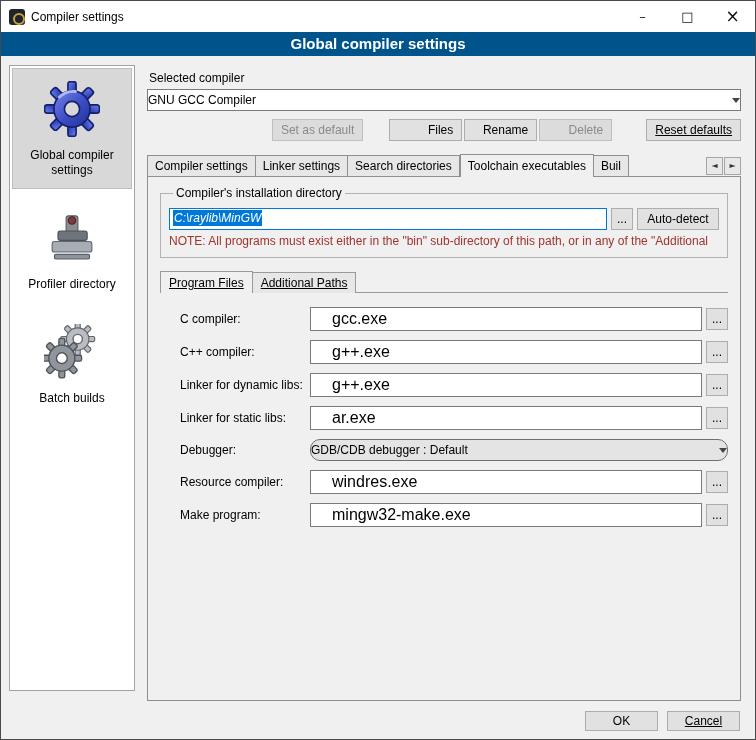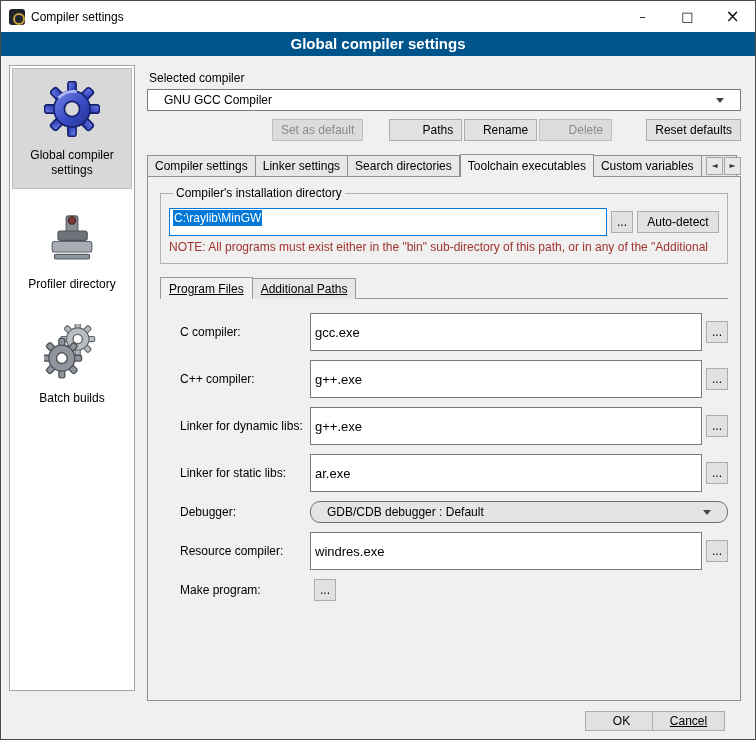--- a/index.html
+++ b/index.html
@@ -29,74 +29,74 @@
   .sidebar{width:126px;background:#fff;border:1px solid #a3a3a3;margin-right:12px;margin-bottom:10px;padding:2px;display:flex;flex-direction:column;align-items:stretch;overflow:hidden;}
   .side-item{display:flex;flex-direction:column;align-items:center;text-align:center;padding:12px 4px 10px;margin-bottom:8px;border:1px solid transparent;}
   .side-item.selected{background:#d8d8d8;border-color:#bdbdbd;}
   .side-icon{display:block;margin-bottom:8px;}
   .side-label{font-size:12px;line-height:15px;}
 
   .main{flex:1;display:flex;flex-direction:column;min-width:0;}
   .section-label{margin:6px 0 4px 2px;}
 
   
-  .combo{height:22px;border:1px solid #7a7a7a;background:#fff;display:flex;align-items:center;padding:0 16px;position:relative;}
+  .combo{height:22px;border:1px solid #7a7a7a;background:#fff;display:flex;align-items:center;padding:0 0;position:relative;}
   .combo .combo-text{flex:1;overflow:hidden;white-space:nowrap;}
   .combo .combo-arrow{width:0;height:0;border-left:4px solid transparent;border-right:4px solid transparent;border-top:5px solid #444;margin-left:6px;}
   .combo.gray{background:#e4e4e4;border-color:#707070;}
 
   
   .btn{height:22px;min-width:73px;padding:0 8px;background:#e1e1e1;border:1px solid #adadad;font-family:"Liberation Sans",sans-serif;font-size:12px;color:#000;cursor:default;}
   .btn.disabled{background:#dcdcdc;border-color:#bfbfbf;color:#8a8a8a;}
   .btn-row{display:flex;justify-content:flex-end;margin-top:8px;}
   .btn-row .btn{margin-left:2px;text-align:right;}
   .btn-row .btn.copy{margin-left:26px;}
-  .btn-row .btn.reset{margin-left:34px;min-width:89px;}
+  .btn-row .btn.reset{margin-left:34px;min-width:89px;text-decoration:underline;}
   .btn-row .btn.setdef{min-width:88px;}
 
   
   .tabstrip{display:flex;align-items:flex-end;margin-top:13px;margin-bottom:-1px;position:relative;z-index:2;padding-right:36px;white-space:nowrap;}
   .tab{border:1px solid #8f8f8f;border-bottom:none;background:#e7e7e7;padding:3px 7px;margin-right:0;margin-bottom:1px;cursor:default;}
   .tab + .tab{border-left:none;}
   .tab.active{background:#f0f0f0;margin-bottom:0;padding-top:4px;padding-bottom:4px;border-left:1px solid #8f8f8f;}
   .tab.after-active{border-left:none;}
   .tab-scrollers{position:absolute;right:0;bottom:2px;display:flex;}
   .scroller{width:17px;height:18px;border:1px solid #a5a5a5;background:#e8e8e8;font-size:8px;line-height:16px;text-align:center;color:#333;padding:0;margin-left:1px;font-family:"DejaVu Sans",sans-serif;}
 
   
   .tab-panel{flex:1;border:1px solid #8f8f8f;background:#f0f0f0;padding:9px 12px;display:flex;flex-direction:column;min-height:0;}
 
   .groupbox{border:1px solid #b2b2b2;padding:6px 8px 9px;margin:0;}
   .groupbox legend{padding:0 3px;margin-left:4px;font-size:12px;}
   .dir-row{display:flex;align-items:center;margin-top:2px;}
-  .text-display{flex:1;height:28px;border:1px solid var(--selection,#0078d7);background:#fff;padding:2px 3px;overflow:hidden;white-space:nowrap;}
+  .text-display{flex:1;height:22px;border:1px solid var(--selection,#0078d7);background:#fff;padding:2px 3px;overflow:hidden;white-space:nowrap;font-style:italic;}
   .text-display .sel{background:var(--selection,#0078d7);color:#fff;padding:1px 1px;}
   .dir-row .btn.browse{min-width:22px;width:22px;padding:0;margin-left:4px;}
   .dir-row .btn.autodetect{min-width:82px;margin-left:4px;}
   .note{margin-top:4px;color:var(--note-red,#a0342e);white-space:nowrap;overflow:hidden;}
 
   
   .subtabs{display:flex;align-items:flex-end;margin-top:13px;position:relative;text-decoration:underline;}
   .subtabs::after{content:"";position:absolute;left:0;right:0;bottom:0;height:1px;background:#9a9a9a;}
   .subtab{position:relative;z-index:1;border:1px solid #9a9a9a;border-bottom:none;background:#e7e7e7;padding:3px 8px;margin-bottom:0;cursor:default;}
   .subtab + .subtab{border-left:none;}
   .subtab.active{background:#f0f0f0;z-index:2;box-shadow:0 1px 0 #f0f0f0;padding-top:4px;}
 
   .fields{padding:14px 0 0 20px;}
   .field-row{display:flex;align-items:center;margin-bottom:9px;}
   .field-label{width:130px;flex:none;}
-  .text-input{flex:1;height:38px;border:1px solid #7a7a7a;background:#fff;padding:0 4px;font-family:"Liberation Sans",sans-serif;font-size:13px;color:#000;}
+  .text-input{flex:1;height:24px;border:1px solid #7a7a7a;background:#fff;padding:0 21px;font-family:"Liberation Sans",sans-serif;font-size:16px;color:#000;}
   .field-row .btn.browse{min-width:22px;width:22px;padding:0;margin-left:4px;flex:none;}
   .field-row .combo{flex:1;border-radius:10px;}
 
   
   .footer{position:absolute;bottom:0;left:0;right:0;height:38px;}
   .footer .btn{position:absolute;bottom:8px;height:20px;min-width:73px;}
   .footer .btn.ok{right:97px;}
-  .footer .btn.cancel{right:30px;text-decoration:underline;}
+  .footer .btn.cancel{right:15px;text-decoration:underline;}
 
   .gear-hole{fill:#fff;}
 </style>
 </head>
 <body>
 
 <svg width="0" height="0" style="position:absolute">
   <defs>
     <linearGradient id="blueGrad" x1="0" y1="0" x2="1" y2="1">
       <stop offset="0" stop-color="#7584e8"></stop>
@@ -175,32 +175,31 @@
 
       <div class="section-label">Selected compiler</div>
 
       <div class="combo">
         <span class="combo-text">GNU GCC Compiler</span>
         <span class="combo-arrow"></span>
       </div>
 
       <div class="btn-row">
         <button class="btn setdef disabled">Set as default</button>
-        <button class="btn copy">Paths</button>
+        <button class="btn copy">Files</button>
         <button class="btn">Rename</button>
         <button class="btn disabled">Delete</button>
         <button class="btn reset">Reset defaults</button>
       </div>
 
       <div class="tabstrip">
         <div class="tab">Compiler settings</div>
         <div class="tab">Linker settings</div>
         <div class="tab">Search directories</div>
         <div class="tab active">Toolchain executables</div>
-        <div class="tab after-active">Custom variables</div>
         <div class="tab">Buil</div>
         <div class="tab-scrollers">
           <button class="scroller">◄</button>
           <button class="scroller">►</button>
         </div>
       </div>
 
       <div class="tab-panel">
 
         <fieldset class="groupbox">
@@ -255,20 +254,21 @@
           </div>
 
           <div class="field-row">
             <label class="field-label">Resource compiler:</label>
             <input class="text-input" value="windres.exe" style="">
             <button class="btn browse">...</button>
           </div>
 
           <div class="field-row">
             <label class="field-label">Make program:</label>
+            <input class="text-input" value="mingw32-make.exe" style="">
             <button class="btn browse">...</button>
           </div>
 
         </div>
       </div>
     </div>
   </div>
 
   <div class="footer">
     <button class="btn ok">OK</button>

